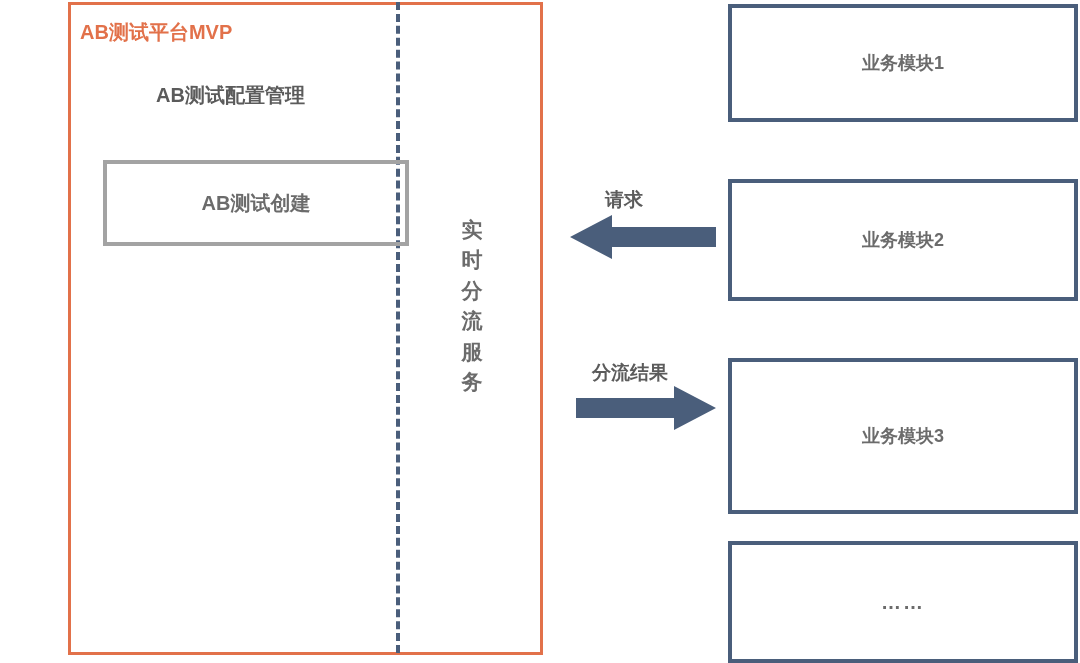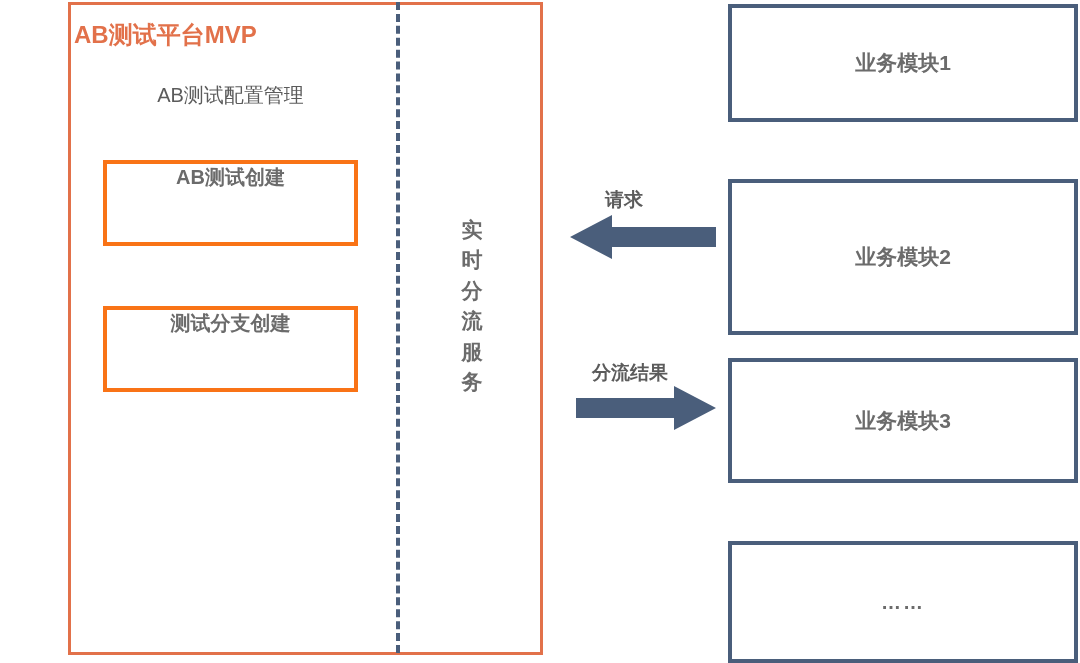--- a/index.html
+++ b/index.html
@@ -21,50 +21,51 @@
     position: absolute;
     left: 68px;
     top: 2px;
     width: 475px;
     height: 653px;
     border: 3px solid #E2714A;
     box-sizing: border-box;
   }
   .platform-title {
     position: absolute;
-    left: 74px;
+    left: 80px;
     top: 19px;
-    font-size: 24px;
+    font-size: 20px;
     font-weight: bold;
     color: #E2714A;
     letter-spacing: 0px;
     white-space: nowrap;
   }
 
   
   .config-title {
     position: absolute;
     left: 103px;
     top: 82px;
     width: 255px;
     text-align: center;
     font-size: 20px;
-    font-weight: normal;
+    font-weight: bold;
     color: #5b5b5b;
     white-space: nowrap;
   }
 
   .config-box {
     position: absolute;
     left: 103px;
-    width: 255px;
+    width: 306px;
     height: 86px;
-    border: 4px solid #f97316;
+    border: 4px solid #a3a3a3;
     box-sizing: border-box;
     display: flex;
+    align-items: center;
     justify-content: center;
     background: transparent;
   }
   .config-box .label {
     font-size: 20px;
     font-weight: bold;
     color: #6b6b6b;
     white-space: nowrap;
   }
   .cfg-1 { top: 160px; }
@@ -120,49 +121,46 @@
     left: 728px;
     width: 350px;
     border: 4px solid #4A5E7B;
     box-sizing: border-box;
     display: flex;
     align-items: center;
     justify-content: center;
     background: transparent;
   }
   .module-box .label {
-    font-size: 21px;
+    font-size: 18px;
     font-weight: bold;
     color: #6b6b6b;
     white-space: nowrap;
   }
   .mod-1 { top: 4px;   height: 118px; }
-  .mod-2 { top: 179px; height: 156px; }
-  .mod-3 { top: 358px; height: 125px; }
+  .mod-2 { top: 179px; height: 122px; }
+  .mod-3 { top: 358px; height: 156px; }
   .mod-4 { top: 541px; height: 122px; }
   .mod-4 .label { font-size: 20px; letter-spacing: 2px; }
 </style>
 </head>
 <body>
 
 <div id="canvas">
 
   <div class="platform-box"></div>
 
   <div class="platform-title">AB测试平台MVP</div>
 
   <div class="divider"></div>
 
   <div class="config-title">AB测试配置管理</div>
 
   <div class="config-box cfg-1">
     <span class="label">AB测试创建</span>
-  </div>
-  <div class="config-box cfg-2">
-    <span class="label">测试分支创建</span>
   </div>
 
   <div class="service-label">
     <span>实</span>
     <span>时</span>
     <span>分</span>
     <span>流</span>
     <span>服</span>
     <span>务</span>
   </div>

